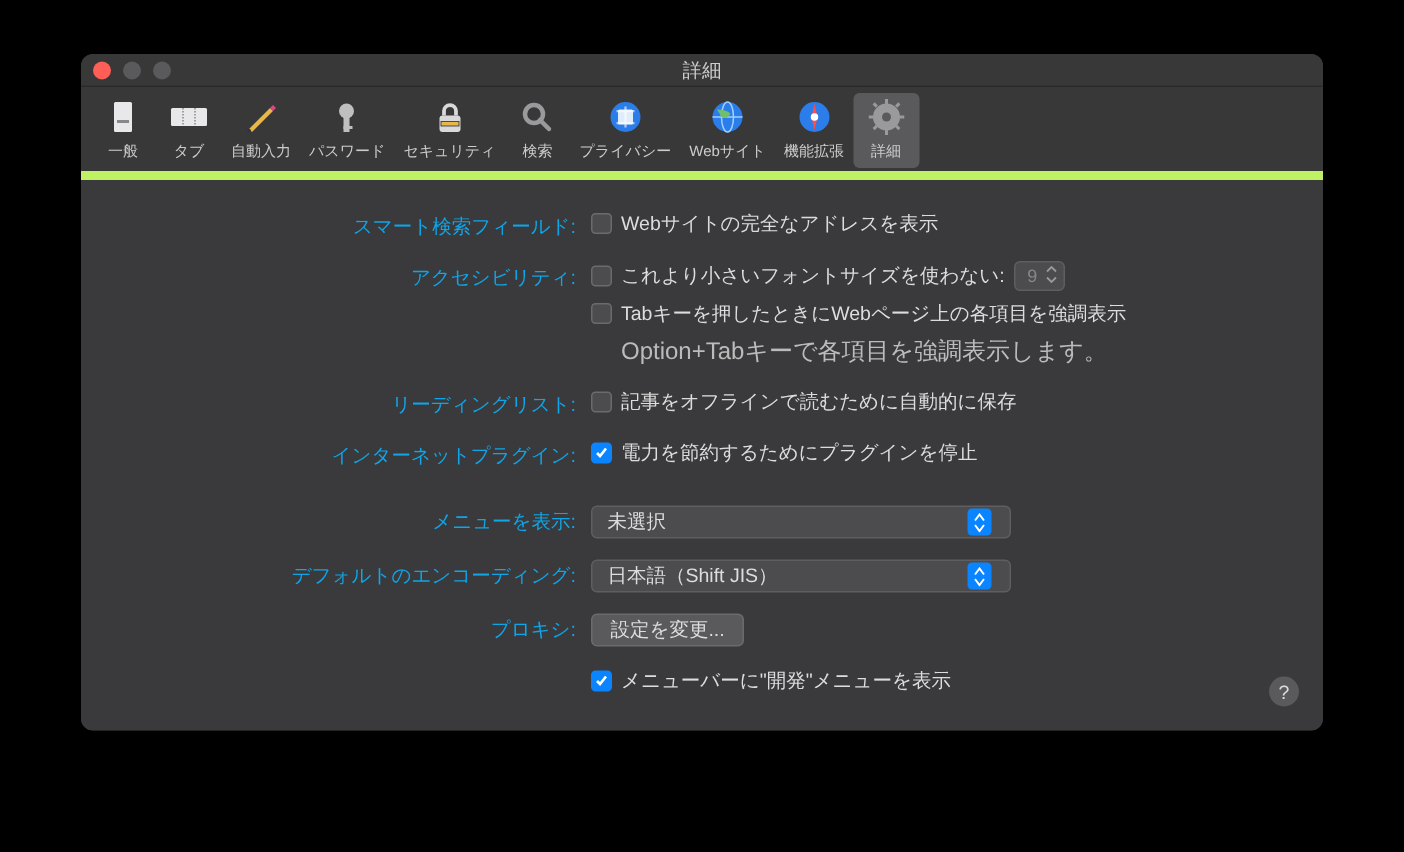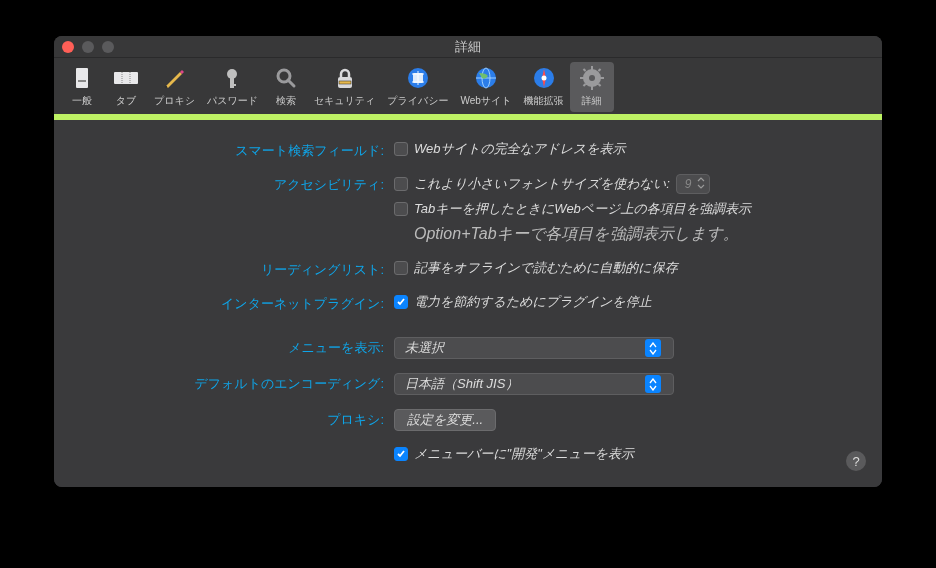--- a/index.html
+++ b/index.html
@@ -93,21 +93,20 @@
       padding-right: 10px;
       color: #0ea5e9;
       font-size: 13px;
       padding-top: 2px;
     }
     .field-col {
       flex: 1;
       display: flex;
       flex-direction: column;
       gap: 6px;
-      font-style: italic;
     }
     .field-line {
       display: flex;
       align-items: center;
       gap: 6px;
     }
     .checkbox {
       width: 14px;
       height: 14px;
       border-radius: 3px;
@@ -238,51 +237,51 @@
       <span class="tool-label">タブ</span>
     </div>
     <div class="tool-item">
       <span class="tool-icon">
         <svg width="24" height="24">
             <path d="M4 20 L18 6 L20 8 L6 22 Z" fill="#e6b84c"></path>
             <path d="M18 6 L20 4 L22 6 L20 8 Z" fill="#d48"></path>
             <circle cx="4" cy="21" r="1.2" fill="#333"></circle>
           </svg>
       </span>
-      <span class="tool-label">プロキシ</span>
+      <span class="tool-label">自動入力</span>
     </div>
     <div class="tool-item">
       <span class="tool-icon">
         <svg width="24" height="24">
             <circle cx="12" cy="8" r="5" fill="#bfbfbf"></circle>
             <rect x="10" y="12" width="4" height="10" fill="#bfbfbf"></rect>
             <rect x="10" y="18" width="6" height="2" fill="#bfbfbf"></rect>
           </svg>
       </span>
       <span class="tool-label">パスワード</span>
-    </div>
-    <div class="tool-item">
-      <span class="tool-icon">
-        <svg width="24" height="24">
-            <circle cx="10" cy="10" r="6" fill="none" stroke="#9a9a9c" stroke-width="3"></circle>
-            <line x1="14" y1="14" x2="20" y2="20" stroke="#9a9a9c" stroke-width="3" stroke-linecap="round"></line>
-          </svg>
-      </span>
-      <span class="tool-label">検索</span>
     </div>
     <div class="tool-item">
       <span class="tool-icon">
         <svg width="24" height="24">
             <rect x="5" y="11" width="14" height="11" rx="2" fill="#d9d9db"></rect>
             <path d="M8 11 V8 a4 4 0 0 1 8 0 V11" fill="none" stroke="#d9d9db" stroke-width="2.5"></path>
             <rect x="6" y="15" width="12" height="3" fill="#e6b84c"></rect>
             <rect x="6" y="15" width="12" height="3" fill="none" stroke="#222" stroke-width="0.5"></rect>
           </svg>
       </span>
       <span class="tool-label">セキュリティ</span>
+    </div>
+    <div class="tool-item">
+      <span class="tool-icon">
+        <svg width="24" height="24">
+            <circle cx="10" cy="10" r="6" fill="none" stroke="#9a9a9c" stroke-width="3"></circle>
+            <line x1="14" y1="14" x2="20" y2="20" stroke="#9a9a9c" stroke-width="3" stroke-linecap="round"></line>
+          </svg>
+      </span>
+      <span class="tool-label">検索</span>
     </div>
     <div class="tool-item">
       <span class="tool-icon">
         <svg width="24" height="24">
             <circle cx="12" cy="12" r="10" fill="#2b7de9"></circle>
             <path d="M12 5 L12 19 M6 8 L18 8 M6 16 L18 16" stroke="#fff" stroke-width="1.5" opacity="0.6"></path>
             <rect x="7" y="7" width="10" height="10" fill="#fff" opacity="0.85" rx="1"></rect>
           </svg>
       </span>
       <span class="tool-label">プライバシー</span>

